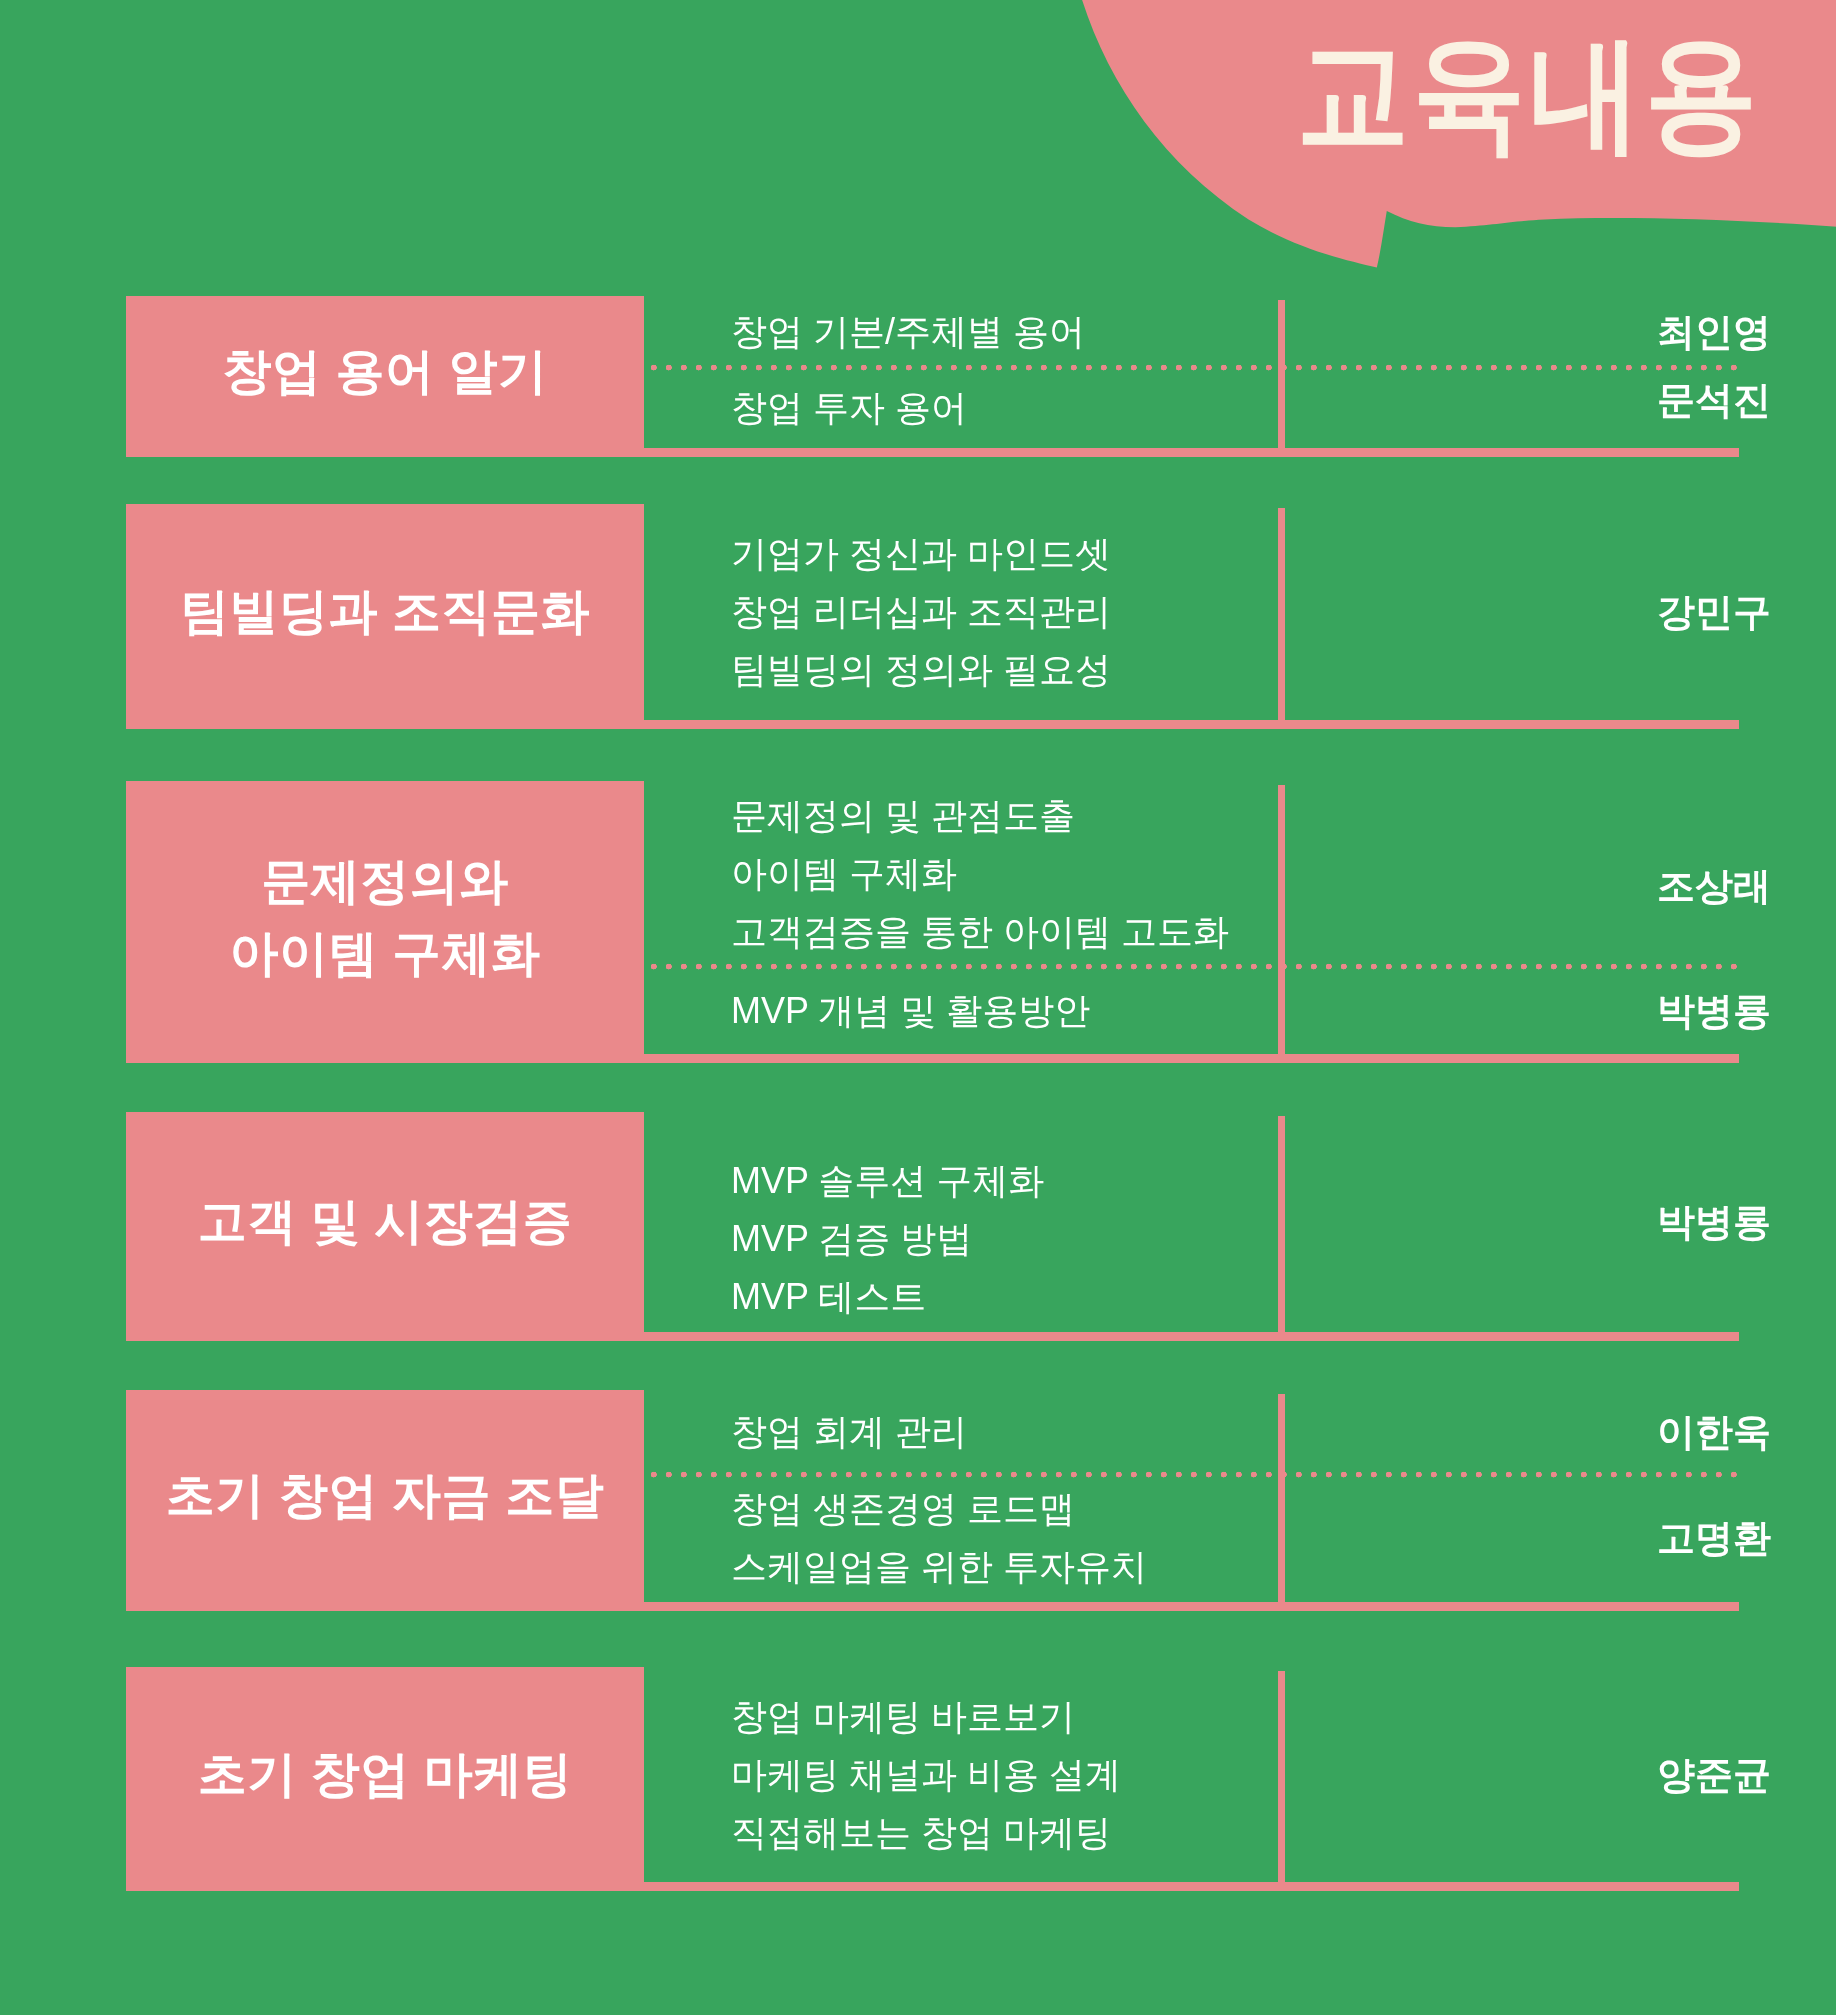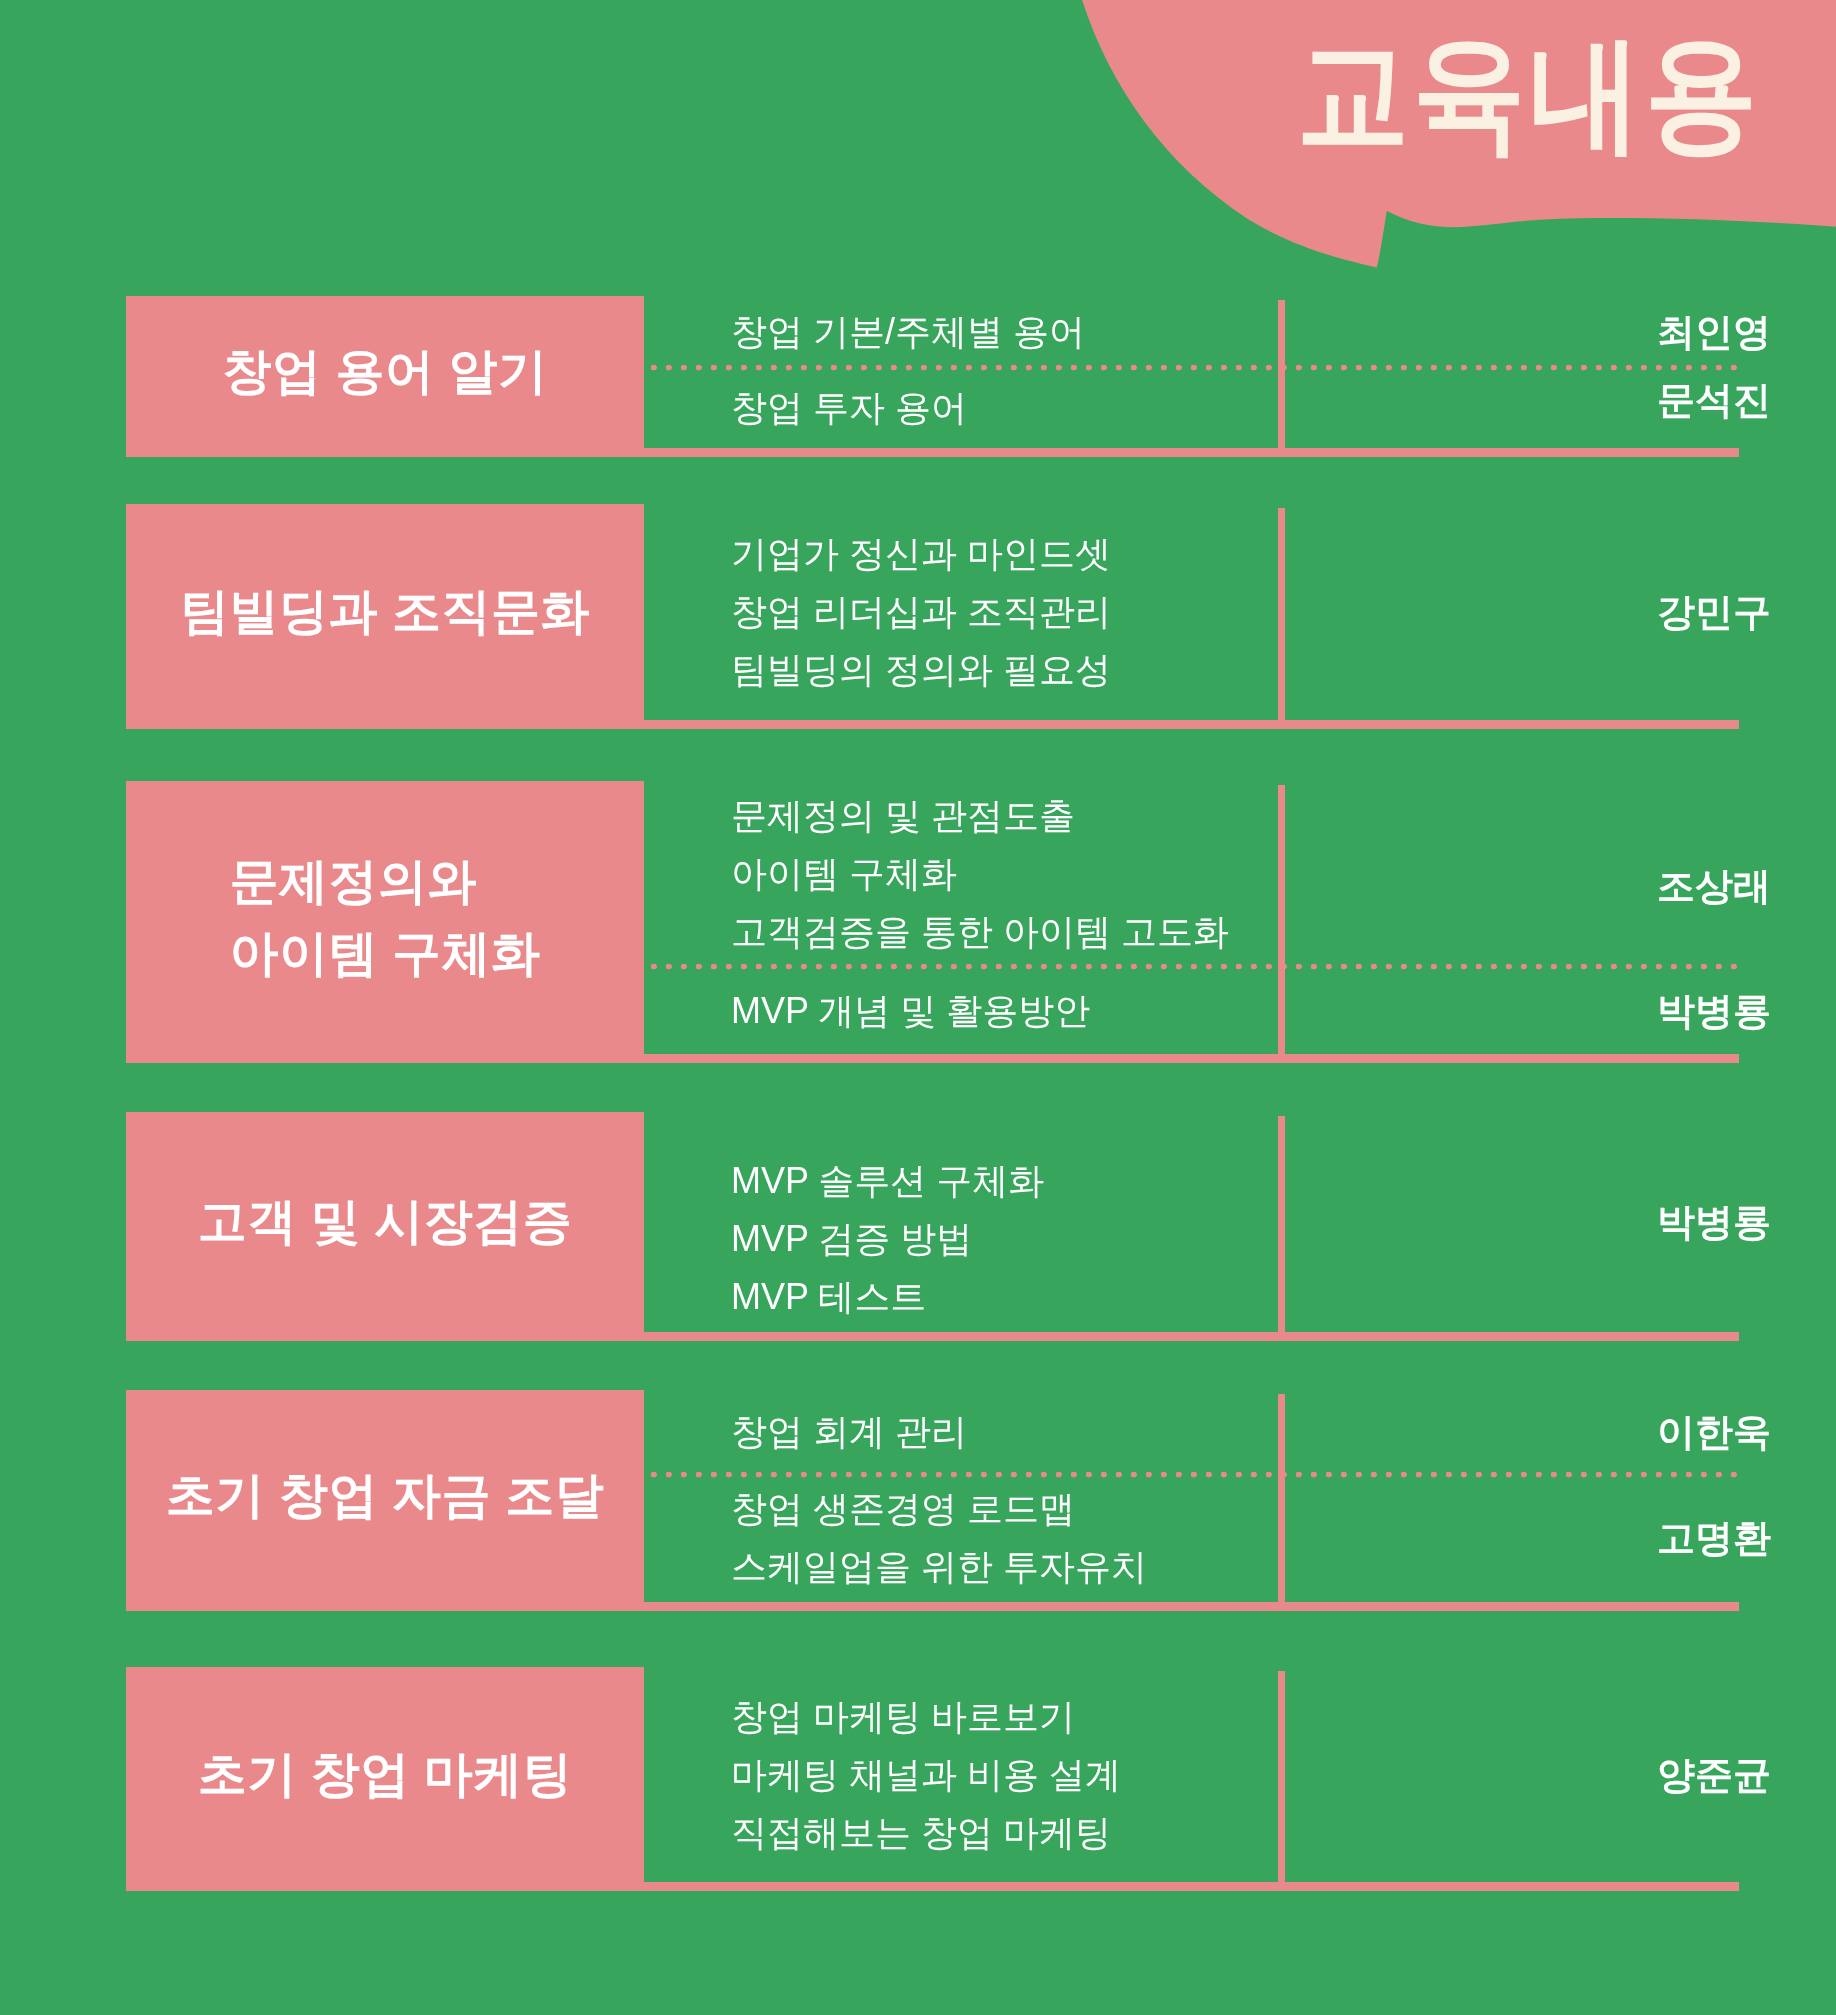--- a/index.html
+++ b/index.html
@@ -38,21 +38,21 @@
   .row{position:absolute;left:126px;width:1613px;}
   .cat{
     position:absolute;left:0;top:0;width:518px;
     background:var(--pink);
     display:flex;align-items:center;justify-content:center;
   }
   .cat-label{
     color:var(--white);
     font-size:49px;font-weight:800;
     line-height:1.45;letter-spacing:0.5px;
-    white-space:pre-line;
+    text-align:center;white-space:pre-line;
   }
   .vline{position:absolute;left:1152px;width:7.3px;background:var(--pink);}
   .hline{position:absolute;left:0;width:1613px;height:9.4px;background:var(--pink);}
   .dotted{
     position:absolute;left:524px;width:1089px;height:7.3px;
     background-image:radial-gradient(circle at 3.7px 3.7px, var(--pink) 2.9px, rgba(0,0,0,0) 3.2px);
     background-size:15px 7.3px;
     background-repeat:repeat-x;
     background-position:left center;
   }

